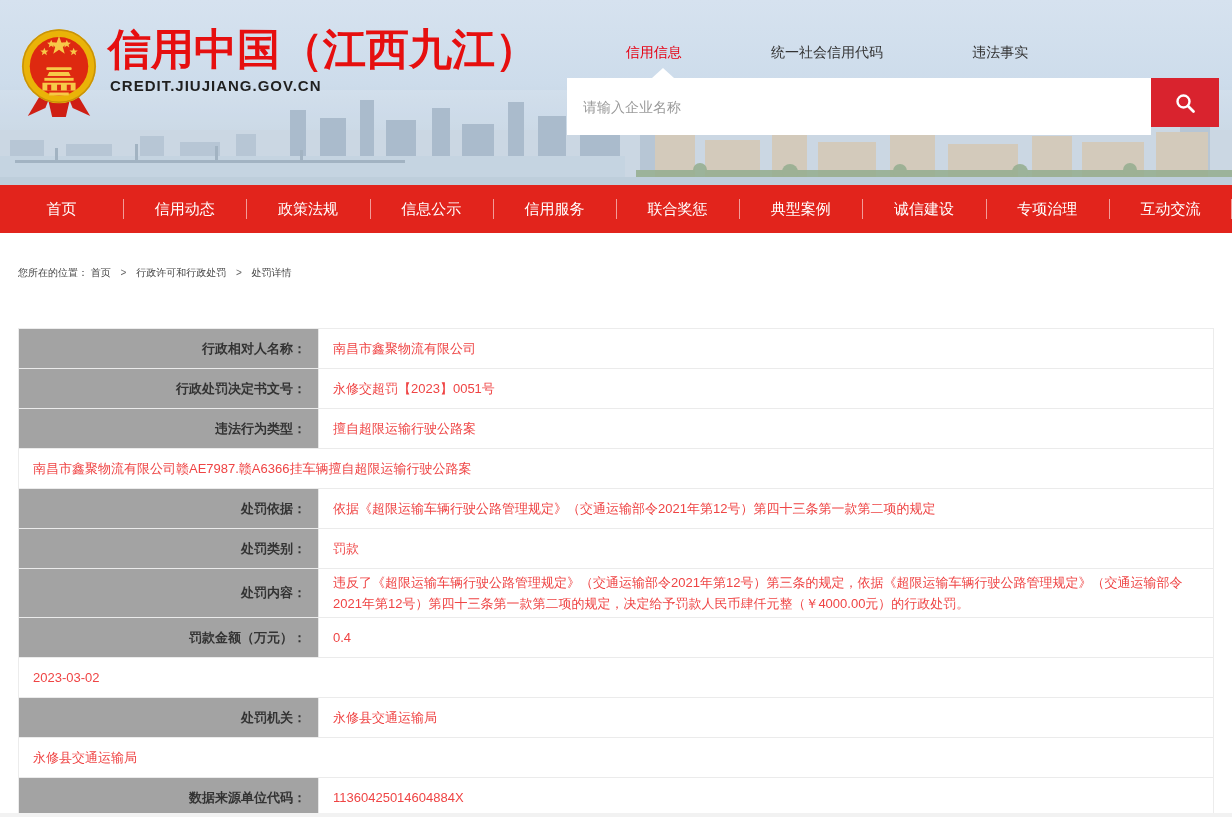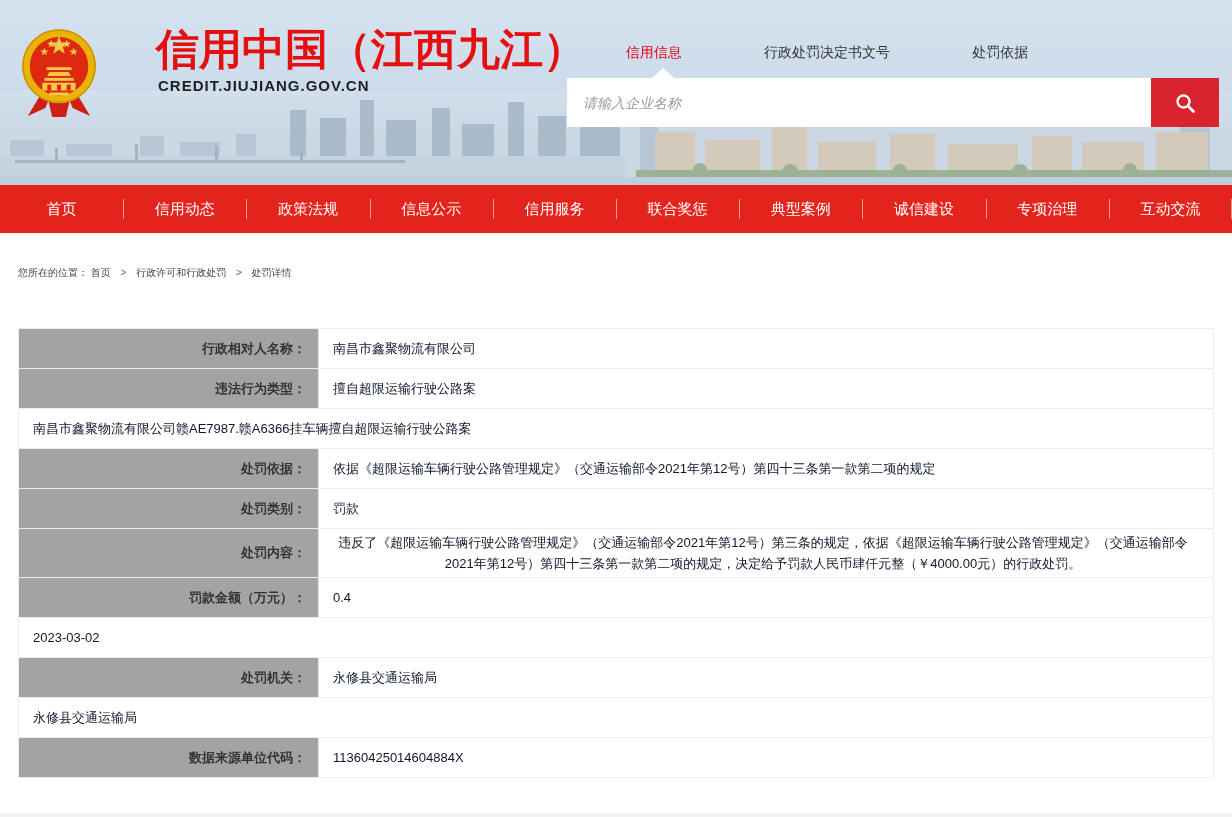--- a/index.html
+++ b/index.html
@@ -9,35 +9,35 @@
     background:#ffffff;
     font-family:"Liberation Sans","DejaVu Sans",sans-serif;
     color:#333;
   }
 
   
   .banner { position:relative; height:185px; overflow:hidden;
     background:linear-gradient(180deg,#d6e2ef 0%,#cddceb 45%,#c3d3e2 75%,#b9cbda 100%); }
   .skyline { position:absolute; left:0; bottom:0; width:1232px; height:95px; display:block; }
 
-  .brand { position:absolute; left:20px; top:26px; display:flex; align-items:flex-start;gap:48px; }
+  .brand { position:absolute; left:20px; top:26px; display:flex; align-items:flex-start; }
   .emblem { width:78px; height:94px; display:block; }
   .brand-text { margin-left:10px; }
   .site-title { font-size:43px; font-weight:700; color:#e60f0f; line-height:1.1; letter-spacing:0px; white-space:nowrap; }
   .site-url { margin-top:4px; margin-left:2px; font-size:15px; font-weight:700; color:#1f1f1f; letter-spacing:1px; }
 
   .search-area { position:absolute; left:567px; top:42px; width:652px; }
   .search-tabs { width:520px; display:flex; }
   .search-tab { flex:1; text-align:center; font-size:14px; color:#333; line-height:20px; cursor:pointer; }
   .search-tab.active { color:#e60012; }
   .search-box { position:relative; margin-top:16px; width:652px; height:49px; display:flex; }
   .tab-pointer { position:absolute; top:-10px; left:85px; width:0; height:0;
     border-left:11px solid transparent; border-right:11px solid transparent; border-bottom:10px solid #ffffff; }
-  .search-input { flex:1; height:49px; border:none; outline:none; background:#fff;
-    padding:0 16px; font-size:14px; color:#333; font-family:inherit;font-style:italic; }
+  .search-input { flex:1; height:57px; border:none; outline:none; background:#fff;
+    padding:0 16px; font-size:14px; color:#333; font-family:inherit; }
   .search-input::placeholder { color:#9a9a9a; }
   .search-btn { width:68px; height:49px; border:none; background:#d9232e; cursor:pointer;
     display:flex; align-items:center; justify-content:center; padding:0; }
 
   
   .main-nav { height:48px; background:#e2241c; display:flex; }
   .nav-item { flex:1; position:relative; display:flex; align-items:center; justify-content:center;
     color:#fff; font-size:15px; cursor:pointer; text-decoration:none; }
   .nav-item + .nav-item::before { content:""; position:absolute; left:0; top:14px; height:20px; width:1px;
     background:rgba(255,255,255,0.55); }
@@ -51,21 +51,21 @@
 
   
   .detail-table { margin:45px 18px 0; border:1px solid #ececec; border-bottom:none; }
   .trow { display:flex; border-bottom:1px solid #ebebeb; }
   .tlabel { width:300px; flex:0 0 300px; background:#a3a3a3; border-right:1px solid #e6e6e6;
     display:flex; align-items:center; justify-content:flex-end;
     min-height:39px; padding:2px 12px 2px 6px;
     font-size:13px; font-weight:700; color:#333; line-height:20px; text-align:right; }
   .tvalue { flex:1; background:#fff; display:flex; align-items:center;
     min-height:39px; padding:3px 20px 3px 14px;
-    font-size:13px; color:#0f172a; line-height:21px;text-align:center; }
+    font-size:13px; color:#ef4444; line-height:21px; }
 
   .bottom-strip { position:absolute; left:0; bottom:0; width:1232px; height:4px; background:#f2f2f2; }
 </style>
 </head>
 <body>
 
 <header class="banner">
   <svg class="skyline" viewBox="0 0 1232 95" preserveAspectRatio="none" aria-hidden="true">
     <rect x="0" y="40" width="1232" height="55" fill="#c4d2e0"></rect>
     <g fill="#aebfd0">
@@ -149,22 +149,22 @@
     </svg>
     <div class="brand-text">
       <div class="site-title">信用中国（江西九江）</div>
       <div class="site-url">CREDIT.JIUJIANG.GOV.CN</div>
     </div>
   </div>
 
   <div class="search-area">
     <div class="search-tabs">
       <div class="search-tab active">信用信息</div>
-      <div class="search-tab">行政处罚决定书文号</div>
-      <div class="search-tab">处罚依据</div>
+      <div class="search-tab">统一社会信用代码</div>
+      <div class="search-tab">违法事实</div>
     </div>
     <div class="search-box">
       <div class="tab-pointer"></div>
       <input class="search-input" type="text" placeholder="请输入企业名称" style="">
       <button class="search-btn">
         <svg width="24" height="24" viewBox="0 0 24 24" aria-hidden="true">
           <circle cx="10.5" cy="10.5" r="6" fill="none" stroke="#ffffff" stroke-width="2.4"></circle>
           <line x1="15" y1="15" x2="20.5" y2="20.5" stroke="#ffffff" stroke-width="2.8" stroke-linecap="round"></line>
         </svg>
       </button>
@@ -193,20 +193,24 @@
   <span class="crumb-sep">&gt;</span>
   <span>处罚详情</span>
 </div>
 
 <main class="detail-table">
   <div class="trow">
     <div class="tlabel">行政相对人名称：</div>
     <div class="tvalue">南昌市鑫聚物流有限公司</div>
   </div>
   <div class="trow">
+    <div class="tlabel">行政处罚决定书文号：</div>
+    <div class="tvalue">永修交超罚【2023】0051号</div>
+  </div>
+  <div class="trow">
     <div class="tlabel">违法行为类型：</div>
     <div class="tvalue">擅自超限运输行驶公路案</div>
   </div>
   <div class="trow">
     <div class="tvalue">南昌市鑫聚物流有限公司赣AE7987.赣A6366挂车辆擅自超限运输行驶公路案</div>
   </div>
   <div class="trow">
     <div class="tlabel">处罚依据：</div>
     <div class="tvalue">依据《超限运输车辆行驶公路管理规定》（交通运输部令2021年第12号）第四十三条第一款第二项的规定</div>
   </div>

